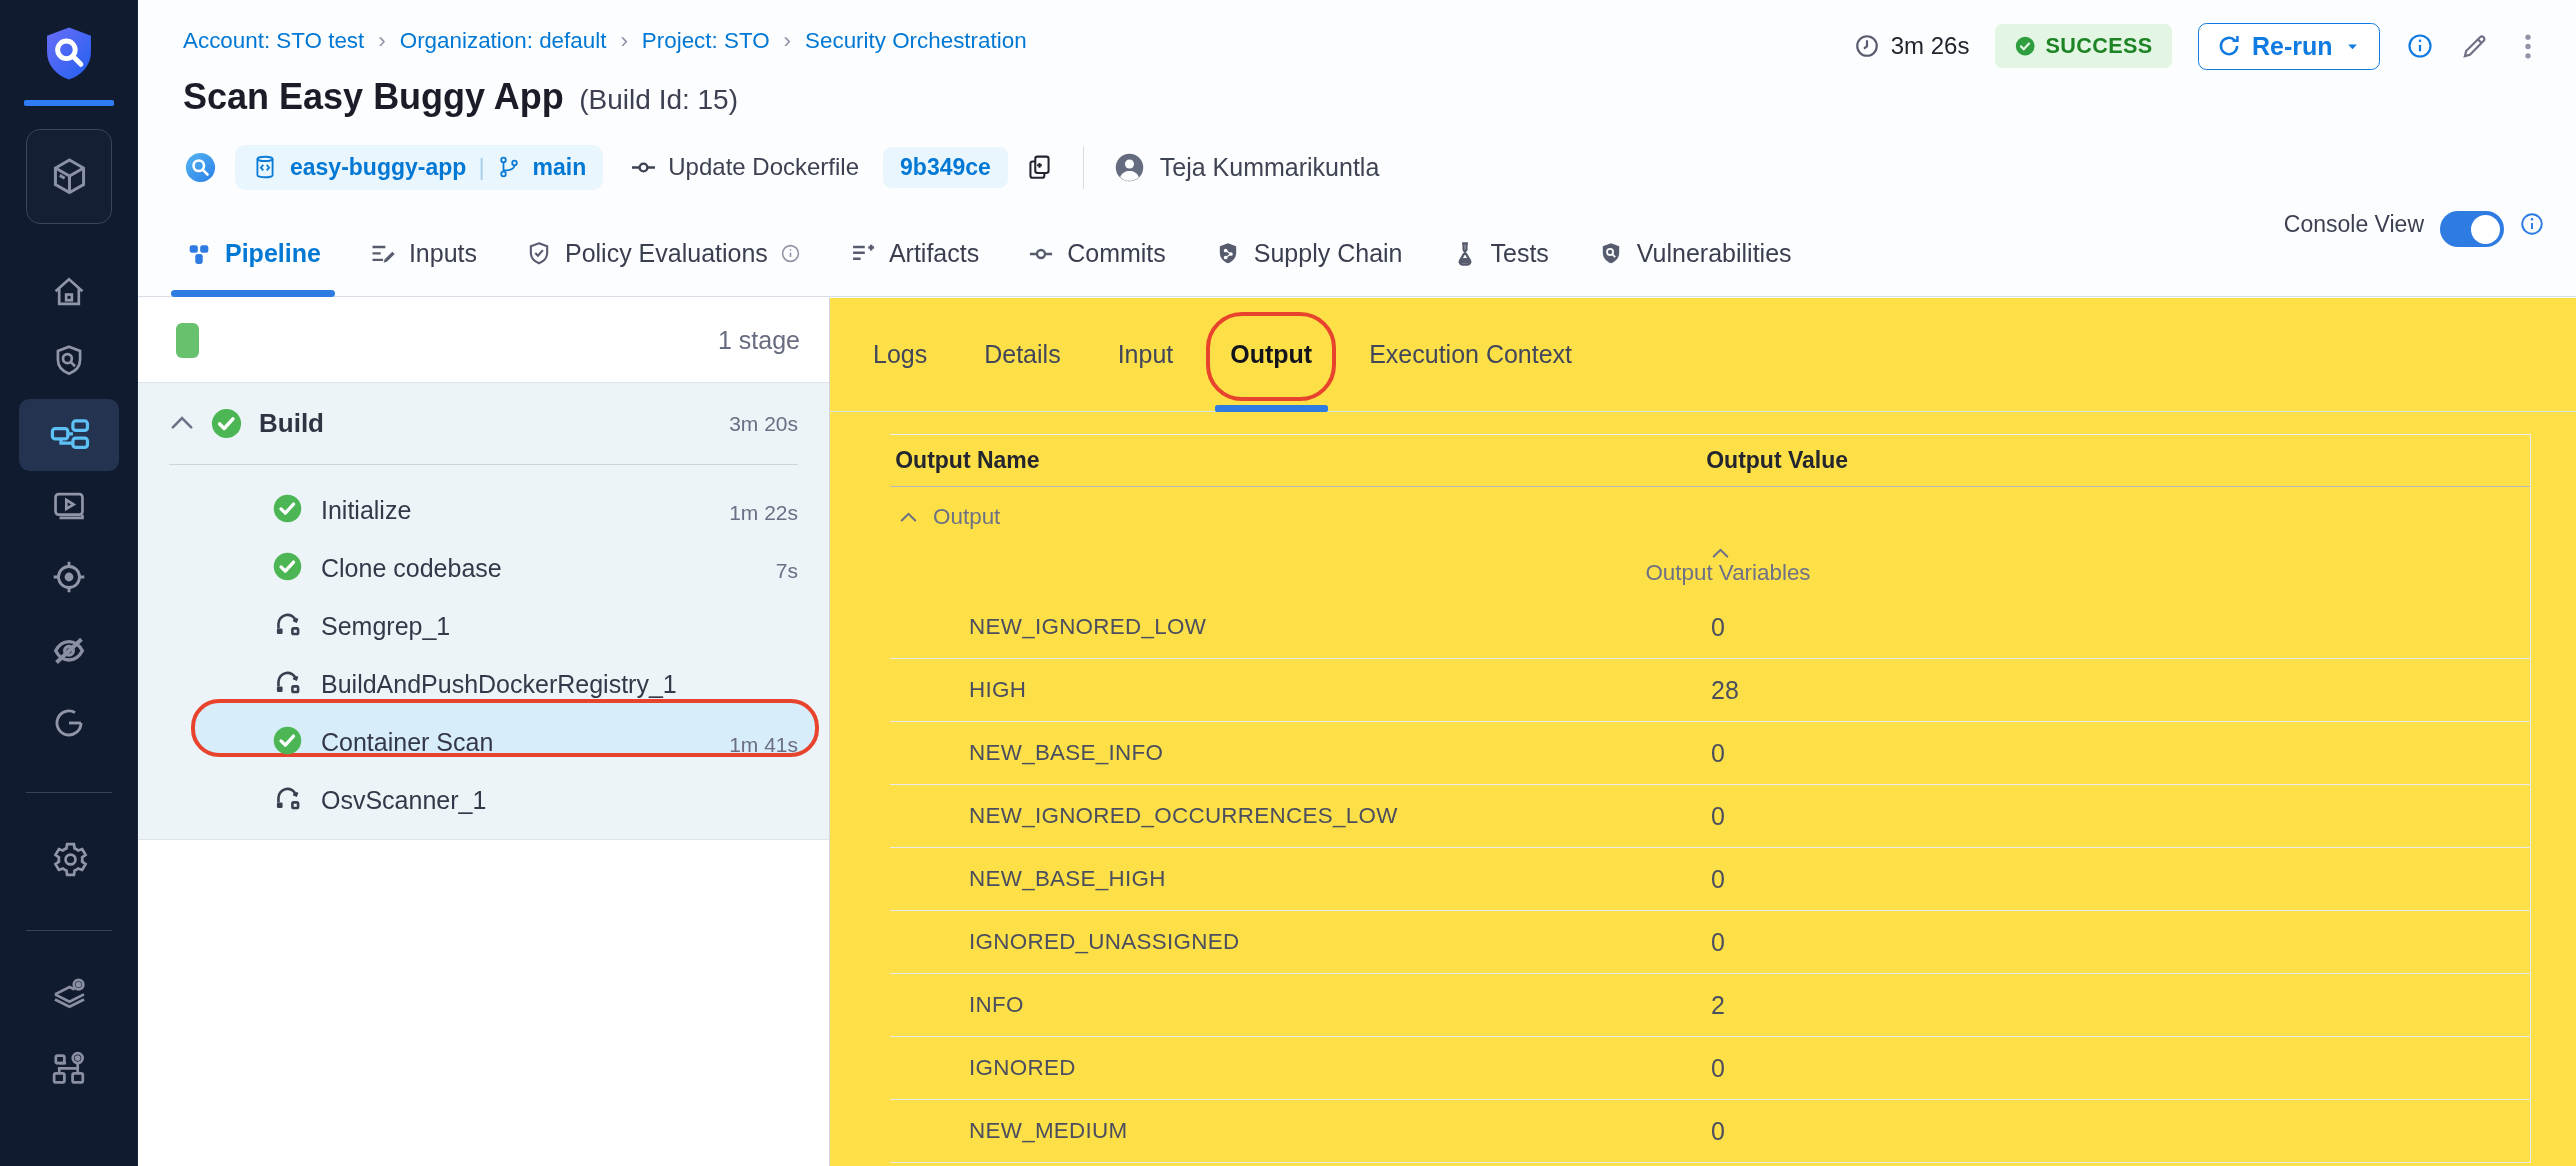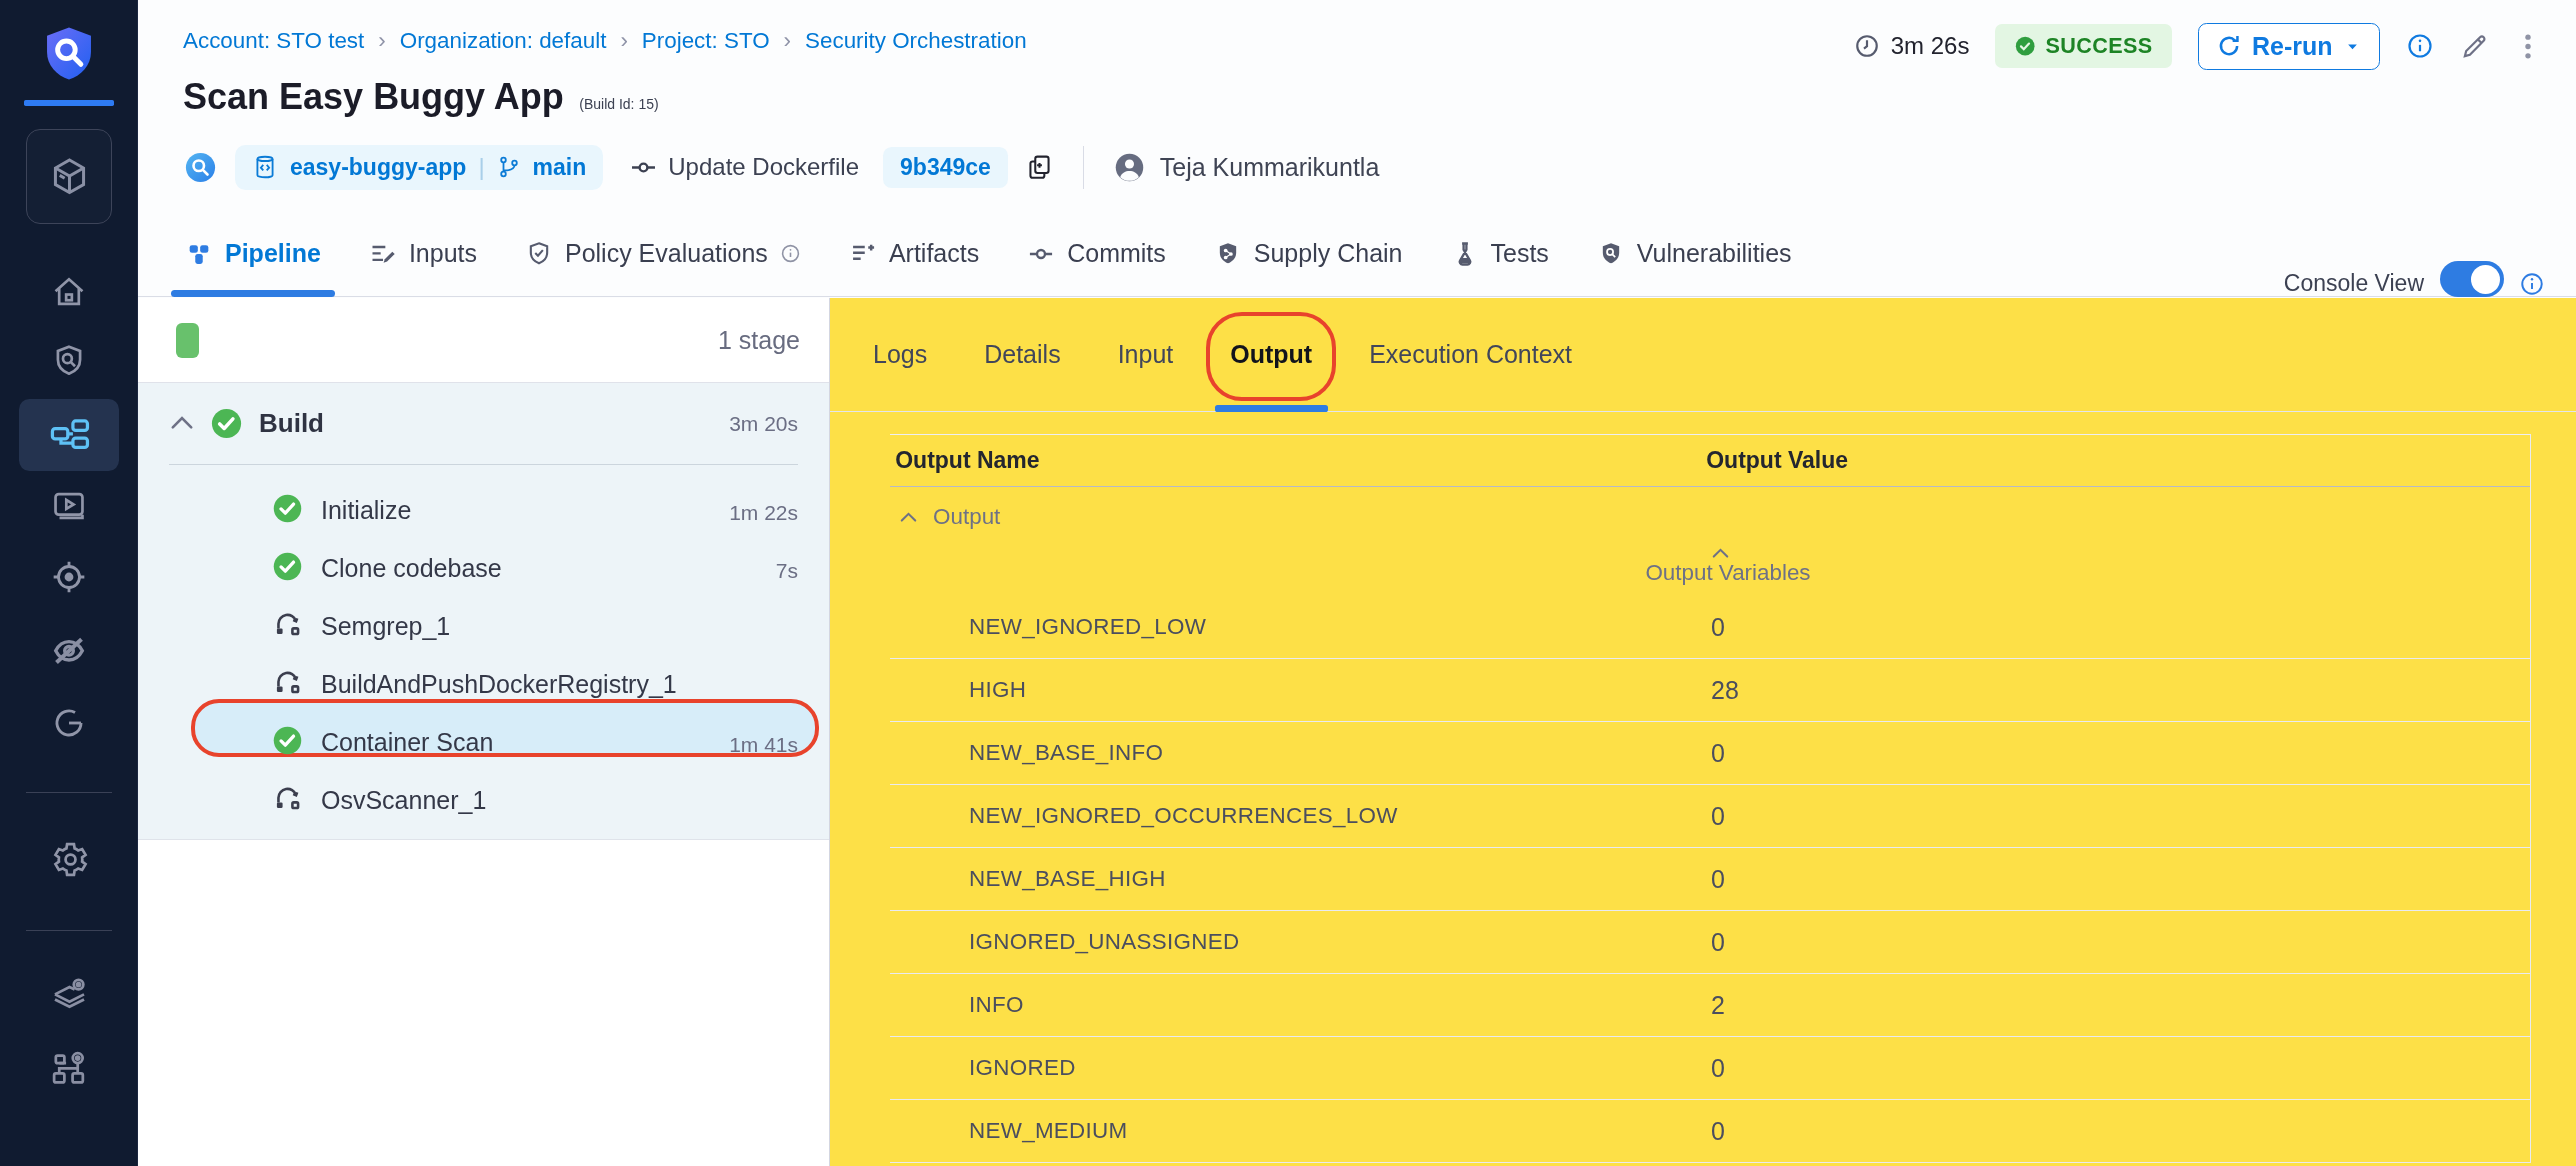--- a/index.html
+++ b/index.html
@@ -25,40 +25,40 @@
   .crumb-sep{color:#8f93a8;margin:0 14px;font-size:22.4px;}
   .header-actions{position:absolute;right:35px;top:21px;height:50px;display:flex;align-items:center;gap:26px;}
   .duration-chip{display:flex;align-items:center;gap:10.4px;font-size:24px;color:#22232e;}
   .status-pill{display:flex;align-items:center;gap:8.6px;background:#e3f6e3;color:#1d8425;border-radius:7px;
                padding:8.6px 19px;font-size:21.6px;font-weight:bold;letter-spacing:0.4px;}
   .rerun-btn{display:flex;align-items:center;gap:10.4px;border:1.7px solid #0f7ae0;color:#0f7ae0;border-radius:8.6px;
              height:47px;padding:0 17px;font-size:25px;font-weight:600;background:#fff;cursor:pointer;}
   .icon-btn{display:flex;align-items:center;justify-content:center;cursor:pointer;background:none;border:none;padding:0;}
   .title-row{position:absolute;left:45px;top:76px;display:flex;align-items:baseline;gap:15.5px;}
   .pipeline-title{font-size:36px;font-weight:700;color:#1b1c28;}
-  .build-id{font-size:14px;color:#3c4152;}
+  .build-id{font-size:28px;color:#3c4152;}
   .meta-row{position:absolute;left:45px;top:143px;height:48px;display:flex;align-items:center;gap:17px;}
   .repo-pill{display:flex;align-items:center;gap:12px;height:45px;background:#e9f6fd;border-radius:10.4px;padding:0 17px;}
   .repo-pill .lbl{color:#0278d5;font-size:23px;font-weight:600;}
   .pill-sep{color:#a9cfe9;font-size:24px;}
   .commit-msg{display:flex;align-items:center;gap:10.4px;font-size:24px;color:#3c4152;margin-left:8.6px;}
   .sha-pill{height:41px;display:flex;align-items:center;background:#e9f6fd;border-radius:8.6px;padding:0 17px;
             color:#0278d5;font-size:23px;font-weight:600;margin-left:7px;cursor:pointer;}
   .meta-vsep{width:0.9px;height:43px;background:#d9dce6;margin:0 12px;}
   .trigger-user{display:flex;align-items:center;gap:14px;font-size:25px;color:#3f4454;}
 
   
   .tabbar{position:absolute;left:0;right:0;top:211px;height:86px;border-bottom:0.9px solid #dadde6;
           display:flex;align-items:center;padding-left:47px;gap:48px;}
   .mtab{position:relative;height:86px;display:flex;align-items:center;gap:12px;font-size:25px;color:#3a3f50;
         font-weight:500;cursor:pointer;}
   .mtab .ticon{display:flex;align-items:center;}
   .mtab.active{color:#0278d5;font-weight:600;}
   .mtab.active::after{content:"";position:absolute;left:-14px;right:-14px;bottom:0;height:7px;background:#2e7ce2;border-radius:3.5px;}
-  .console-cluster{position:absolute;right:31px;top:0;height:86px;display:flex;align-items:flex-end;gap:15.5px;}
+  .console-cluster{position:absolute;right:31px;top:0;height:86px;display:flex;align-items:flex-start;gap:15.5px;}
   .console-label{font-size:23px;color:#3c4152;}
   .toggle{position:relative;width:64px;height:36px;border-radius:18px;background:#2e7ce2;cursor:pointer;}
   .toggle .knob{position:absolute;right:3.5px;top:3.5px;width:29px;height:29px;border-radius:50%;background:#fff;}
 
   
   .content{position:absolute;left:138px;top:298px;right:0;bottom:0;display:flex;}
   .stage-pane{width:692px;background:#fff;border-right:0.9px solid #d3d6e1;flex:none;position:relative;}
   .stage-summary{position:relative;height:85px;border-bottom:0.9px solid #e0e2ea;}
   .stage-square{position:absolute;left:38px;top:25px;width:23px;height:35px;border-radius:6px;background:#68c16c;}
   .stage-count{position:absolute;right:29px;top:0;height:85px;display:flex;align-items:center;font-size:25px;color:#686c80;}

